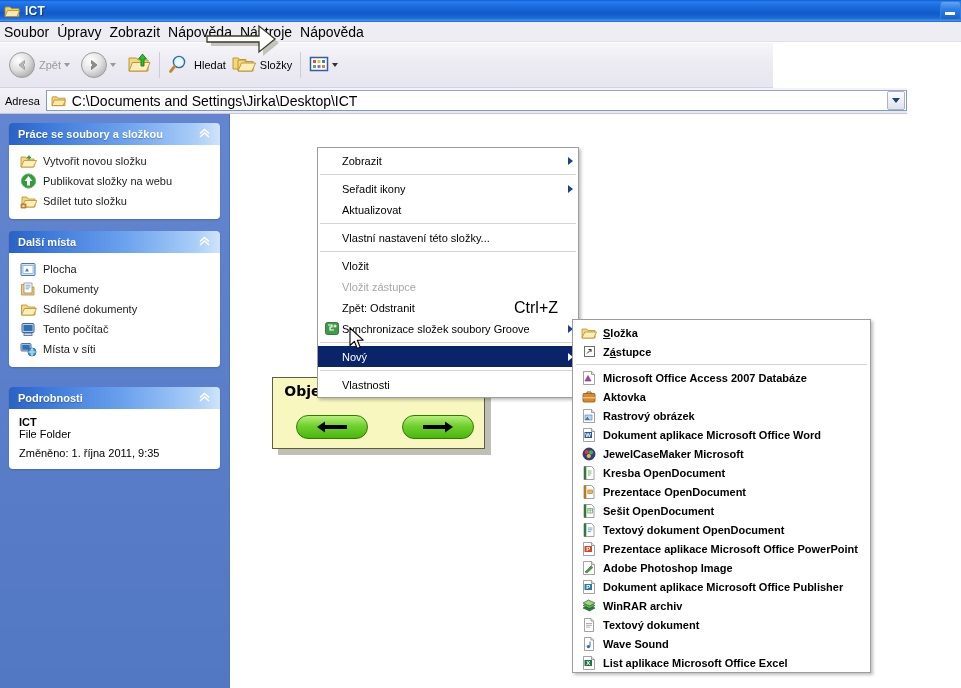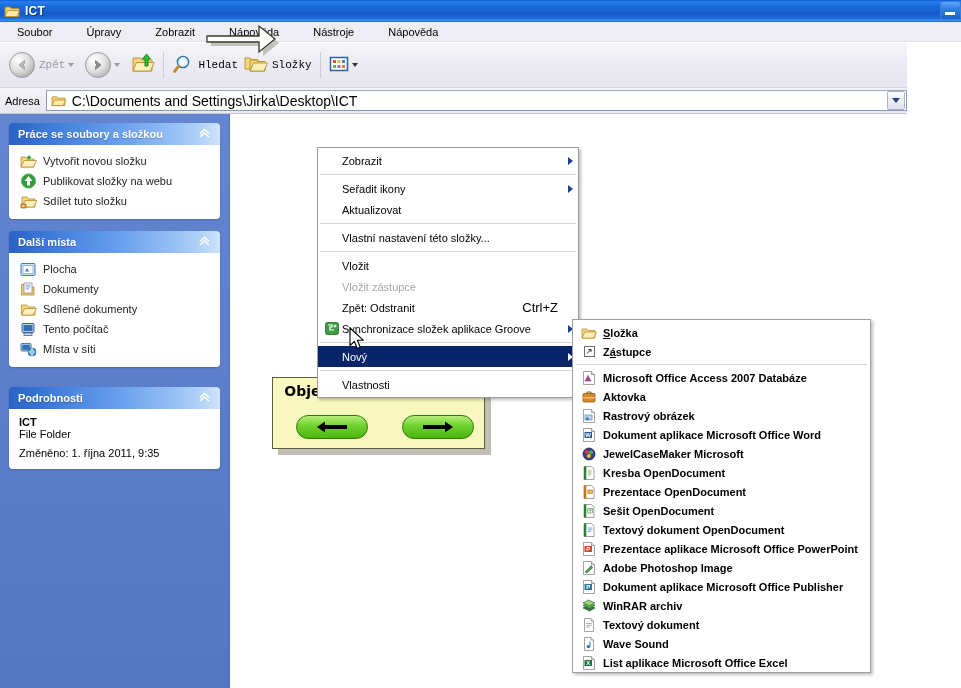--- a/index.html
+++ b/index.html
@@ -49,31 +49,30 @@
   }
 
   
   .menubar {
     position: absolute; left: 0; top: 22px; width: 961px; height: 20px;
     background: #eeedf3;
     display: flex; align-items: center;
     border-bottom: 1px solid #e3e1ea;
   }
   .menubar .mi {
-    padding: 2px 17px; font-size: 11px; color: #000; cursor: default;
+    padding: 2px 4px; font-size: 14px; color: #000; cursor: default;
     white-space: nowrap;
   }
 
   
   .toolbar {
-    position: absolute; left: 0; top: 43px; width: 907px; height: 45px;
+    position: absolute; left: 0; top: 43px; width: 773px; height: 45px;
     background: linear-gradient(to bottom, #f6f5f9 0%, #eceaf2 50%, #e7e5ef 100%);
     display: flex; align-items: center;
     border-bottom: 1px solid #d6d3e0;
-    font-family: Liberation Mono, monospace;
   }
   .tb-item { display:flex; align-items:center; height: 40px; padding: 0 3px; cursor: default; }
   .tb-label { font-size: 11px; margin-left: 4px; }
   .tb-label.disabled { color: #9a9a9a; }
   .tb-caret {
     width: 0; height: 0; margin: 0 5px 0 3px;
     border-left: 3px solid transparent; border-right: 3px solid transparent;
     border-top: 4px solid #9a9a9a;
   }
   .tb-caret.dark { border-top-color: #333; }
@@ -170,21 +169,21 @@
     padding: 2px 0;
     z-index: 30;
   }
   .ctx-item {
     height: 21px; display:flex; align-items:center;
     padding-left: 4px; padding-right: 6px; font-size:11px; color:#000;
     position:relative; cursor:default;
   }
   .ctx-item .c-ico { width: 20px; display:flex; justify-content:center; align-items:center; }
   .ctx-item .c-lbl { margin-left: 0px; white-space:nowrap; }
-  .ctx-item .c-acc { margin-left:auto; font-size:13px; color:#000; padding-right: 14px;}
+  .ctx-item .c-acc { margin-left:auto; font-size:16px; color:#000; padding-right: 14px;}
   .ctx-item.disabled .c-lbl { color:#a7a7a7; }
   .ctx-item.selected { background:#0a246a; }
   .ctx-item.selected .c-lbl { color:#ffffff; }
   .ctx-arrow {
     position:absolute; right: 5px; top: 7px;
     width:0;height:0;border-top:4px solid transparent;border-bottom:4px solid transparent;
     border-left: 5px solid #1d3f8f;
   }
   .ctx-item.selected .ctx-arrow { border-left-color:#ffffff; }
   .ctx-sep { height:1px; background:#d4d4d4; margin: 3px 2px 3px 2px; }
@@ -519,21 +518,21 @@
       <span class="c-acc">Ctrl+Z</span>
     </div>
     <div class="ctx-item">
       <span class="c-ico">
         <svg width="14" height="13" viewBox="0 0 14 13">
           <rect x="0.5" y="0.5" width="13" height="12" rx="2" fill="#3f9b48" stroke="#1f6626" stroke-width="0.8"></rect>
           <path d="M3 3 h4 v2 h-2 v3 h4" fill="none" stroke="#ffffff" stroke-width="1.2"></path>
           <circle cx="10" cy="4" r="1.6" fill="#cfeccf"></circle>
         </svg>
       </span>
-      <span class="c-lbl">Synchronizace složek aplikace Groove</span>
+      <span class="c-lbl">Synchronizace složek soubory Groove</span>
       <span class="ctx-arrow"></span>
     </div>
     <div class="ctx-sep"></div>
     <div class="ctx-item selected">
       <span class="c-ico"></span>
       <span class="c-lbl">Nový</span>
       <span class="ctx-arrow"></span>
     </div>
     <div class="ctx-sep"></div>
     <div class="ctx-item">

